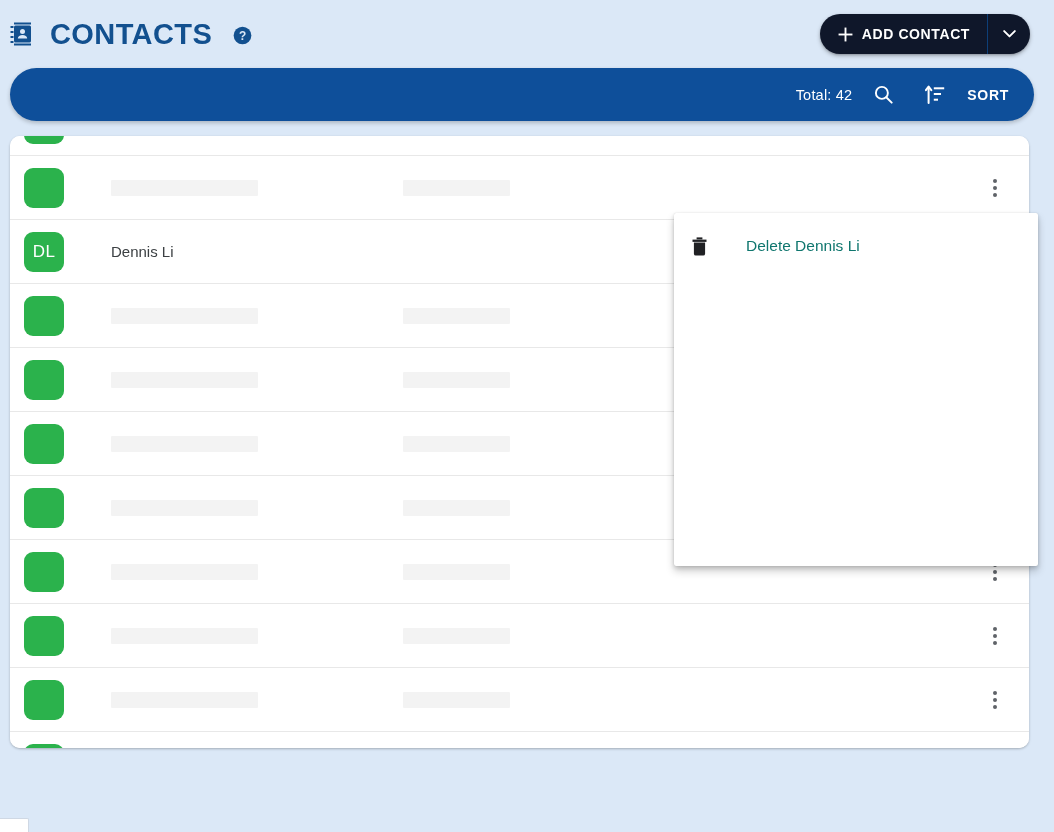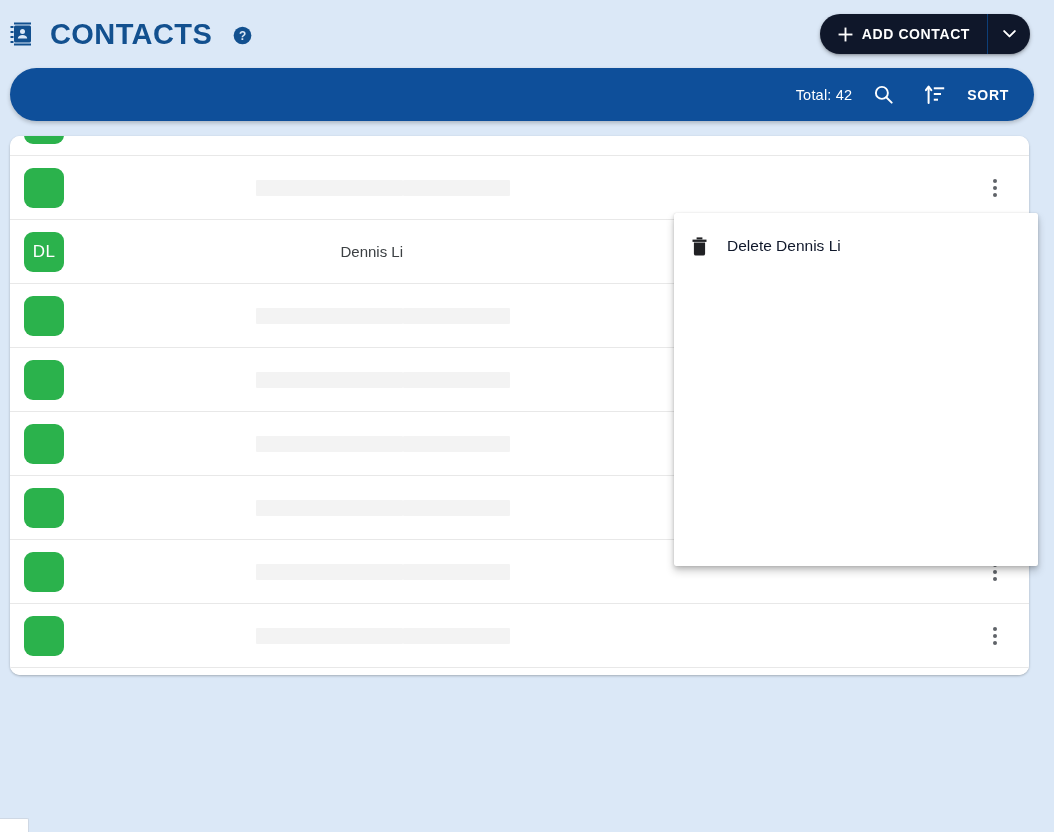--- a/index.html
+++ b/index.html
@@ -150,21 +150,21 @@
     padding: 0 4px 0 14px;
     white-space: nowrap;
   }
 
   
   #contact-list-card {
     position: absolute;
     left: 10px;
     top: 136px;
     width: 1019px;
-    height: 539px;
+    height: 612px;
     background: #ffffff;
     border-radius: 10px;
     box-shadow: 0 1px 3px rgba(0,0,0,0.17), 0 1px 2px rgba(0,0,0,0.10);
     overflow: hidden;
   }
   #contact-list {
     position: absolute;
     left: 0;
     top: -44px;
     width: 1019px;
@@ -191,21 +191,20 @@
     color: #ffffff;
     font-size: 17px;
     letter-spacing: 0.5px;
   }
   .row-name-slot {
     margin-left: 47px;
     width: 292px;
     flex: none;
     display: flex;
     align-items: center;
-    justify-content: flex-end;
   }
   .row-name-text {
     font-size: 15px;
     color: #3c4043;
   }
   .skeleton-bar-name {
     width: 147px;
     height: 16px;
     background: #f3f3f3;
     border-radius: 1px;
@@ -273,23 +272,23 @@
     height: 48px;
     display: flex;
     align-items: center;
     padding-left: 17px;
     box-sizing: border-box;
     cursor: pointer;
     margin-top: 9px;
   }
   .trash-icon { width: 17px; height: 19px; display: block; flex: none; }
   #menu-delete-label {
-    margin-left: 19px;
+    margin-left: 38px;
     font-size: 15.5px;
-    color: #0f172a;
+    color: #0f766e;
     white-space: nowrap;
   }
 
   
   #page-scrollbar-track {
     position: absolute;
     right: 0;
     top: 0;
     width: 0px;
     height: 832px;

